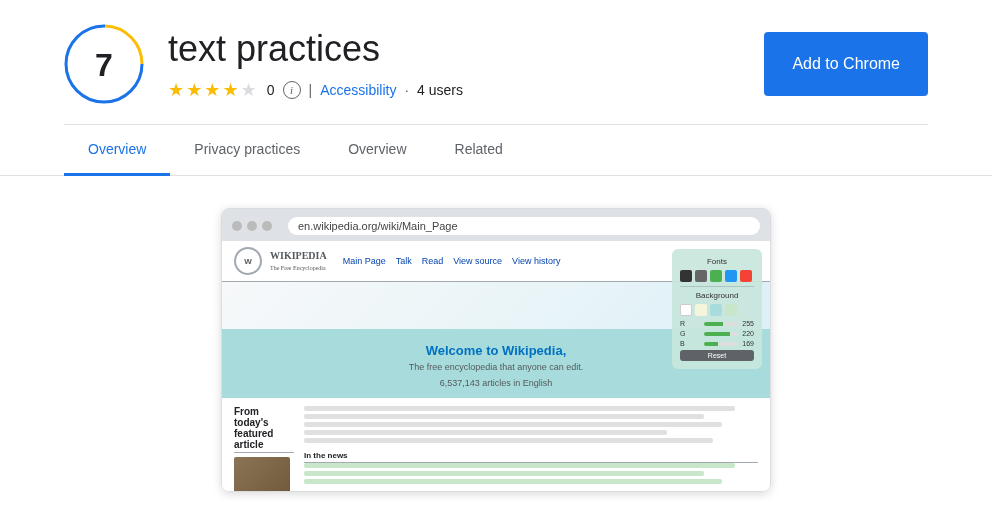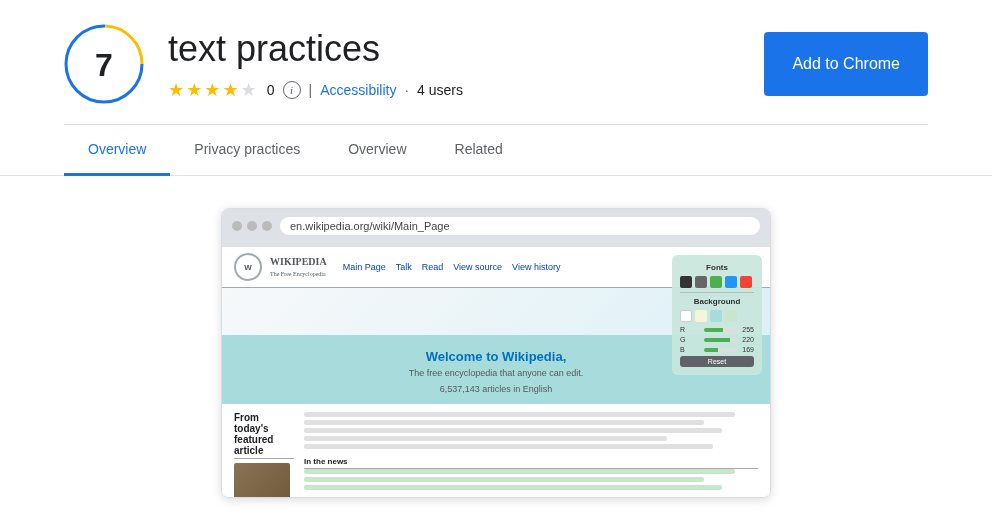--- a/index.html
+++ b/index.html
@@ -156,24 +156,24 @@
     .screenshot-container {
       width: 550px;
       border-radius: 8px;
       overflow: hidden;
       box-shadow: 0 2px 10px rgba(0,0,0,0.15);
       border: 1px solid #dadce0;
     }
 
     .browser-chrome {
       background: #dee1e6;
-      padding: 8px 10px 12px 10px;
-      display: flex;
-      align-items: center;
-      gap: 8px;
+      padding: 8px 10px 6px 10px;
+      display: flex;
+      align-items: center;
+      gap: 16px;
     }
 
     .browser-controls {
       display: flex;
       gap: 5px;
     }
 
     .browser-dot {
       width: 10px;
       height: 10px;
@@ -300,21 +300,21 @@
       right: 8px;
       background: rgba(200, 230, 220, 0.92);
       border-radius: 6px;
       padding: 8px;
       width: 90px;
       font-size: 8px;
     }
 
     .panel-section-title {
       font-size: 8px;
-      font-weight: bold;
+      font-weight: normal;
       color: #333;
       margin-bottom: 4px;
       text-align: center;
     }
 
     .color-swatch-row {
       display: flex;
       gap: 3px;
       margin-bottom: 4px;
       flex-wrap: wrap;

